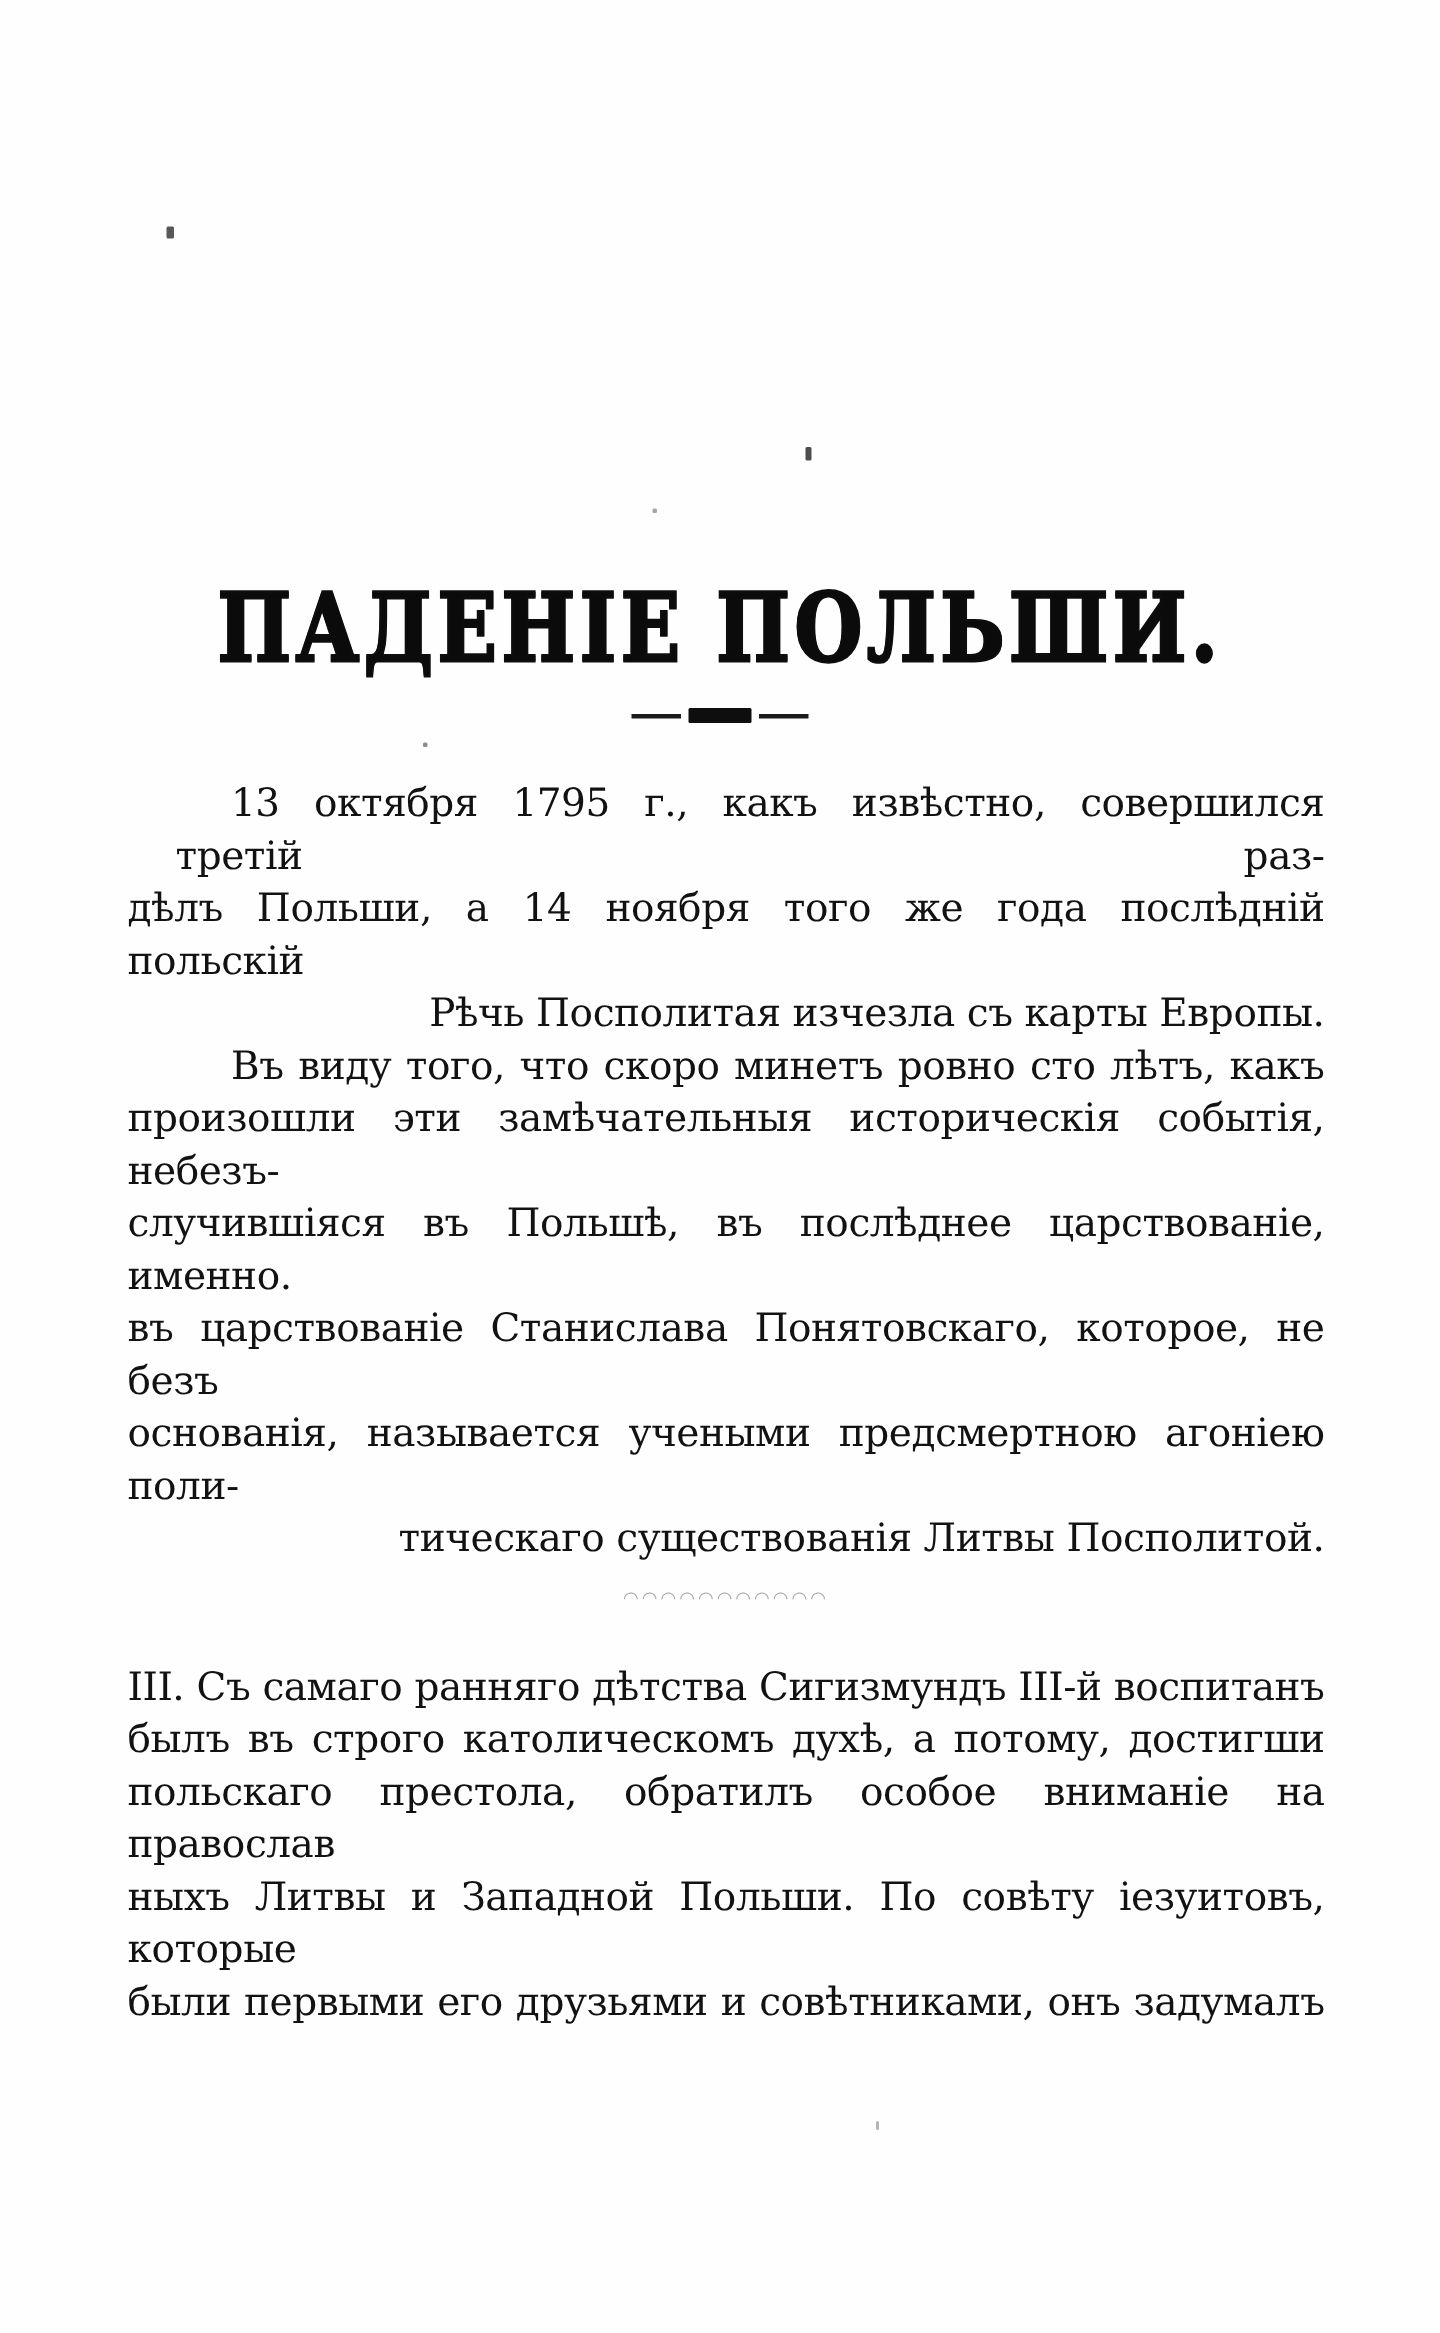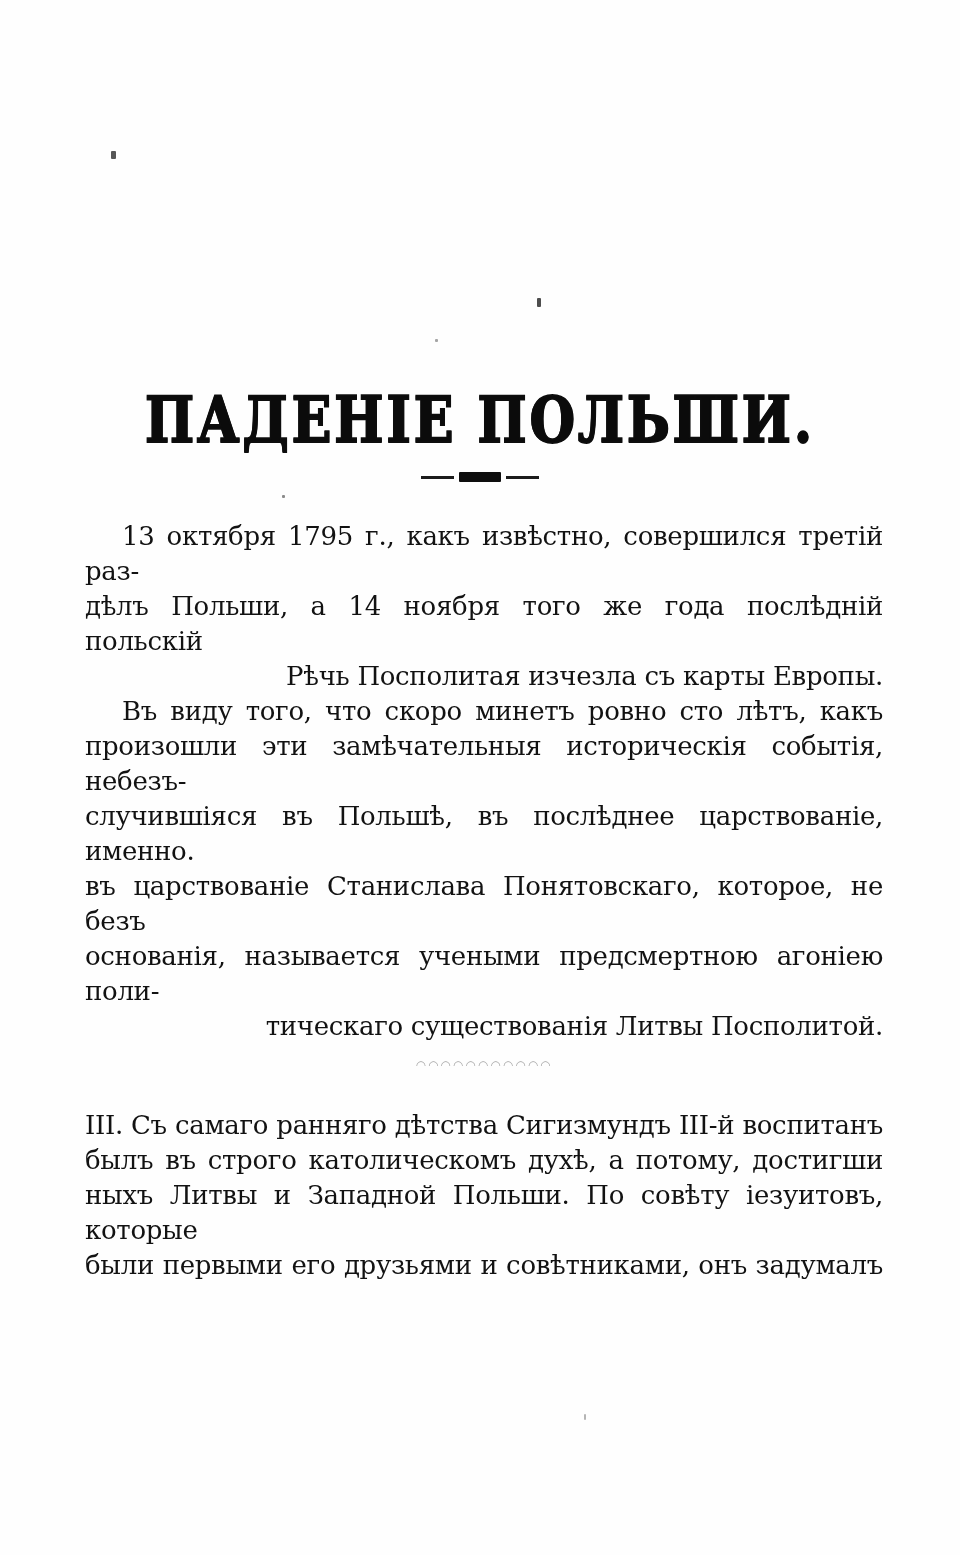--- a/index.html
+++ b/index.html
@@ -46,21 +46,21 @@
     top: 519px; left: 85px;
     width: 798px;
     font-size: 26px;
     line-height: 35px;
     letter-spacing: -0.3px;
     color: #121212;
   }
   .line { min-height: 35px; }
   .jl   { text-align: justify; text-align-last: justify; }
   .ll   { text-align: right; }
-  .indent { text-indent: 37px; }
+  .indent { text-indent: 37px; margin-left: 32px; }
 
   
   .section-divider {
     height: 30px;
     margin-top: 6px;
     margin-bottom: 28px;
     text-align: center;
     font-family: "DejaVu Sans", sans-serif;
     font-size: 12px;
     line-height: 30px;
@@ -112,19 +112,20 @@
       <div class="line jl">въ царствованіе Станислава Понятовскаго, которое, не безъ</div>
       <div class="line jl">основанія, называется учеными предсмертною агоніею поли-</div>
       <div class="line ll">тическаго существованія Литвы Посполитой.</div>
     </div>
 
     <div class="section-divider">◠◠◠◠◠◠◠◠◠◠◠</div>
 
     <div>
       <div class="line jl">III. Съ самаго ранняго дѣтства Сигизмундъ III-й воспитанъ</div>
       <div class="line jl">былъ въ строго католическомъ духѣ, а потому, достигши</div>
+      <div class="line jl">польскаго престола, обратилъ особое вниманіе на православ</div>
       <div class="line jl">ныхъ Литвы и Западной Польши. По совѣту іезуитовъ, которые</div>
       <div class="line jl">были первыми его друзьями и совѣтниками, онъ задумалъ</div>
 
     </div>
 
   </div>
 </div>
 
 </body></html>

